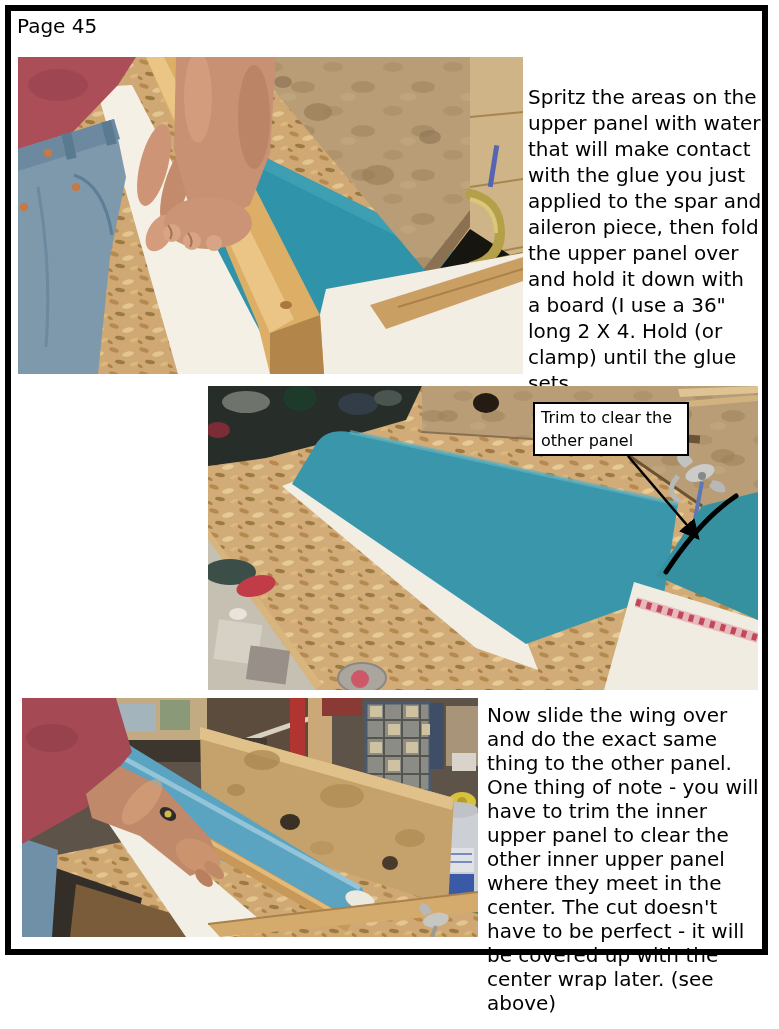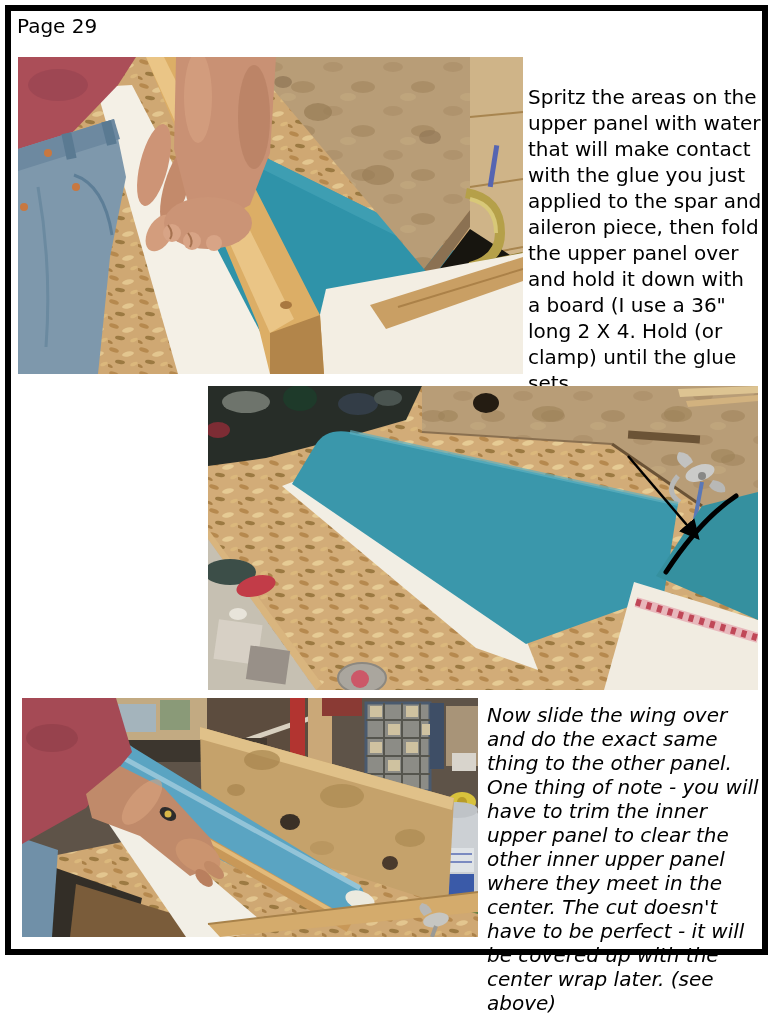--- a/index.html
+++ b/index.html
@@ -6,33 +6,33 @@
   body{width:779px;height:1029px;position:relative;overflow:hidden;
        font-family:"DejaVu Sans","Liberation Sans",sans-serif;color:#000;}
   .page{position:absolute;left:5px;top:5px;width:763px;height:950px;
         border:6px solid #000;box-sizing:border-box;background:#fff;}
   .page-label{position:absolute;left:6px;top:3px;font-size:20px;}
   .photo{position:absolute;display:block;}
   .photo svg{display:block;width:100%;height:100%;}
   .txt{position:absolute;font-size:20px;line-height:26px;}
   #txt1{left:517px;top:73px;width:234px;}
   #txt2{left:4px;top:439px;width:196px;}
-  #txt3{left:476px;top:692px;width:282px;line-height:24px;font-style:italic;}
+  #txt3{left:476px;top:692px;width:282px;line-height:24px;}
   #photo1{left:7px;top:46px;width:505px;height:317px;}
   #photo2{left:197px;top:375px;width:550px;height:304px;}
   #photo3{left:11px;top:687px;width:456px;height:239px;}
   .callout{position:absolute;left:325px;top:16px;width:140px;background:#fff;
            border:2px solid #000;padding:2px 6px;font-size:16px;line-height:23px;}
 </style>
 </head>
 <body>
 
 <div class="page">
 
-  <div class="page-label">Page 29</div>
+  <div class="page-label">Page 45</div>
 
   <div id="photo1" class="photo">
   <svg viewBox="0 0 505 317" preserveAspectRatio="none">
     <defs>
       <pattern id="osb1" width="30" height="24" patternUnits="userSpaceOnUse">
         <rect width="30" height="24" fill="#cfa873"></rect>
         <ellipse cx="6" cy="5" rx="5" ry="2.2" fill="#b6894e" transform="rotate(18 6 5)"></ellipse>
         <ellipse cx="20" cy="9" rx="6" ry="2.5" fill="#e3c68f" transform="rotate(-12 20 9)"></ellipse>
         <ellipse cx="12" cy="17" rx="5" ry="2" fill="#9c7a42" transform="rotate(8 12 17)"></ellipse>
         <ellipse cx="26" cy="19" rx="4" ry="1.8" fill="#dbb87c" transform="rotate(-20 26 19)"></ellipse>
@@ -177,20 +177,23 @@
     <polygon points="426,196 550,234 550,304 396,304 414,240" fill="#f1ece1"></polygon>
     <line x1="428" y1="216" x2="550" y2="252" stroke="#e8b8bc" stroke-width="10"></line>
     <line x1="428" y1="216" x2="550" y2="252" stroke="#c04858" stroke-width="7" stroke-dasharray="5 6"></line>
 
     <ellipse cx="154" cy="292" rx="24" ry="15" fill="#aaa69e" stroke="#8c8880" stroke-width="2"></ellipse>
     <circle cx="152" cy="293" r="9" fill="#cc5868"></circle>
 
     <path d="M528,110 Q492,134 458,186" stroke="#000" stroke-width="5" fill="none" stroke-linecap="round"></path>
     <line x1="420" y1="70" x2="490" y2="152" stroke="#000" stroke-width="2.5" marker-end="url(#ah2)"></line>
   </svg>
+  <div class="callout">
+    <span>Trim to clear the other panel</span>
+  </div>
   </div>
 
 
   <div id="photo3" class="photo">
   <svg viewBox="0 0 456 239" preserveAspectRatio="none">
     <defs>
       <pattern id="osb3" width="30" height="24" patternUnits="userSpaceOnUse">
         <rect width="30" height="24" fill="#cfa873"></rect>
         <ellipse cx="6" cy="5" rx="5" ry="2.2" fill="#b6894e" transform="rotate(18 6 5)"></ellipse>
         <ellipse cx="20" cy="9" rx="6" ry="2.5" fill="#e3c68f" transform="rotate(-12 20 9)"></ellipse>

